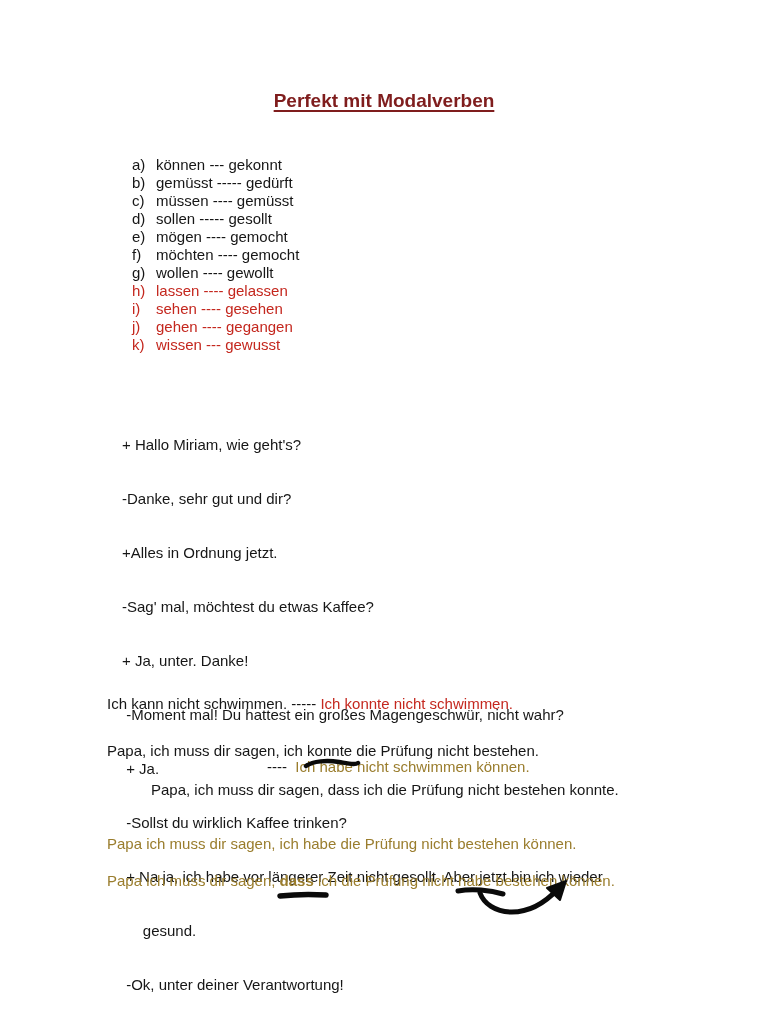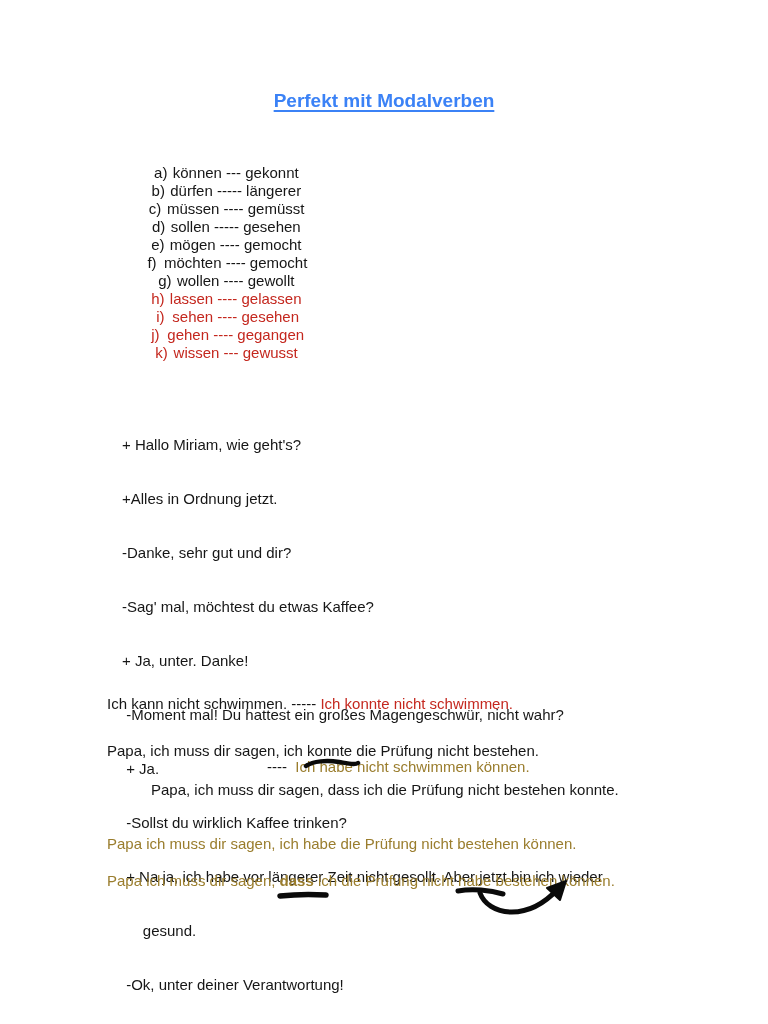--- a/index.html
+++ b/index.html
@@ -6,28 +6,28 @@
     --text:#161616; --red:#c4271e; --olive:#9a7d2d; --ink:#0a0a0a; --page_bg:#ffffff;
   }
   html,body{margin:0;padding:0;background:var(--page_bg);}
   .page{
     position:relative; width:768px; height:1024px; background:var(--page_bg);
     font-family:"Liberation Sans","DejaVu Sans",sans-serif;
     color:var(--text); font-size:15px; overflow:hidden;
   }
   .title{
     position:absolute; top:90px; left:0; right:0; margin:0;
-    text-align:center; font-size:19px; font-weight:bold; color:#3b82f6;
+    text-align:center; font-size:19px; font-weight:bold; color:#7f1d1d;
   }
   .title .u{
     text-decoration:underline; text-decoration-thickness:2px; text-underline-offset:3px;
   }
   .modal-list{
-    position:absolute; top:152px; left:128px; margin:12px; padding:0;
-    list-style:none; line-height:18px;text-align:center;
+    position:absolute; top:152px; left:128px; margin:4px; padding:0;
+    list-style:none; line-height:18px;
   }
   .modal-list .lbl{display:inline-block; width:24px;}
   .modal-list .red-row{color:var(--red);}
   .dialogue{
     position:absolute; top:400px; left:122px; line-height:18px; white-space:pre;
   }
   .swim{
     position:absolute; top:651px; left:107px; line-height:21px; white-space:pre;
   }
   .swim .indent{padding-left:160px;}
@@ -46,36 +46,36 @@
 </style>
 </head>
 <body>
 
 <div class="page">
 
   <h1 class="title"><span class="u">Perfekt mit Modalverben</span></h1>
 
   <ul class="modal-list">
     <li><span class="lbl">a)</span><span class="txt">können --- gekonnt</span></li>
-    <li><span class="lbl">b)</span><span class="txt">dürfen ----- längerer</span></li>
+    <li><span class="lbl">b)</span><span class="txt">gemüsst ----- gedürft</span></li>
     <li><span class="lbl">c)</span><span class="txt">müssen ---- gemüsst</span></li>
-    <li><span class="lbl">d)</span><span class="txt">sollen ----- gesehen</span></li>
+    <li><span class="lbl">d)</span><span class="txt">sollen ----- gesollt</span></li>
     <li><span class="lbl">e)</span><span class="txt">mögen ---- gemocht</span></li>
     <li><span class="lbl">f)</span><span class="txt">möchten ---- gemocht</span></li>
     <li><span class="lbl">g)</span><span class="txt">wollen ---- gewollt</span></li>
     <li class="red-row"><span class="lbl">h)</span><span class="txt">lassen ---- gelassen</span></li>
     <li class="red-row"><span class="lbl">i)</span><span class="txt">sehen ---- gesehen</span></li>
     <li class="red-row"><span class="lbl">j)</span><span class="txt">gehen ---- gegangen</span></li>
     <li class="red-row"><span class="lbl">k)</span><span class="txt">wissen --- gewusst</span></li>
   </ul>
 
   <div class="dialogue">
     <div class="dline">+ Hallo Miriam, wie geht's?</div>
+    <div class="dline">-Danke, sehr gut und dir?</div>
     <div class="dline">+Alles in Ordnung jetzt.</div>
-    <div class="dline">-Danke, sehr gut und dir?</div>
     <div class="dline">-Sag' mal, möchtest du etwas Kaffee?</div>
     <div class="dline">+ Ja, unter. Danke!</div>
     <div class="dline"> -Moment mal! Du hattest ein großes Magengeschwür, nicht wahr?</div>
     <div class="dline"> + Ja.</div>
     <div class="dline"> -Sollst du wirklich Kaffee trinken?</div>
     <div class="dline"> + Na ja, ich habe vor längerer Zeit nicht gesollt. Aber jetzt bin ich wieder</div>
     <div class="dline">     gesund.</div>
     <div class="dline"> -Ok, unter deiner Verantwortung!</div>
   </div>
 

